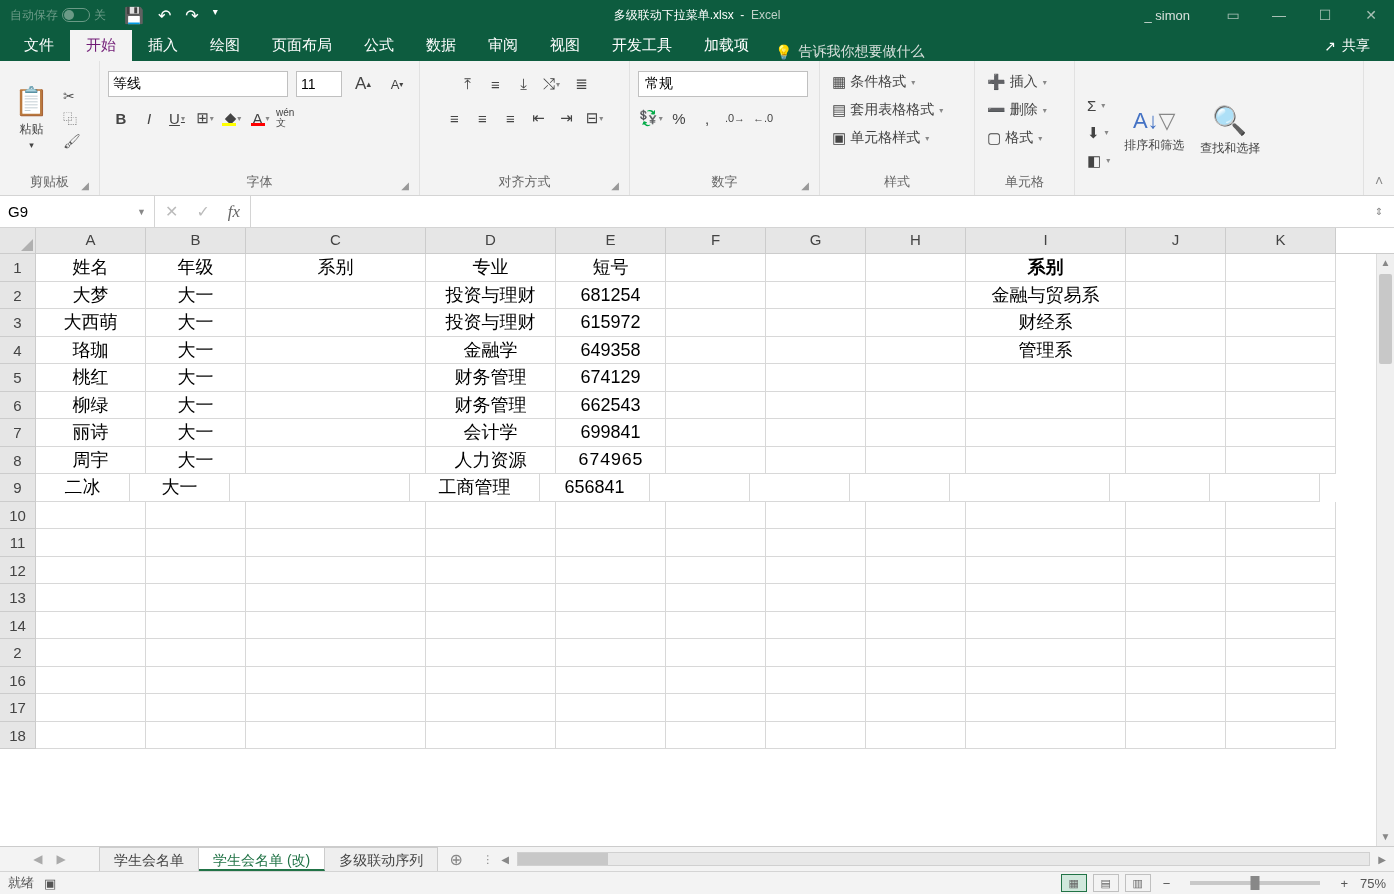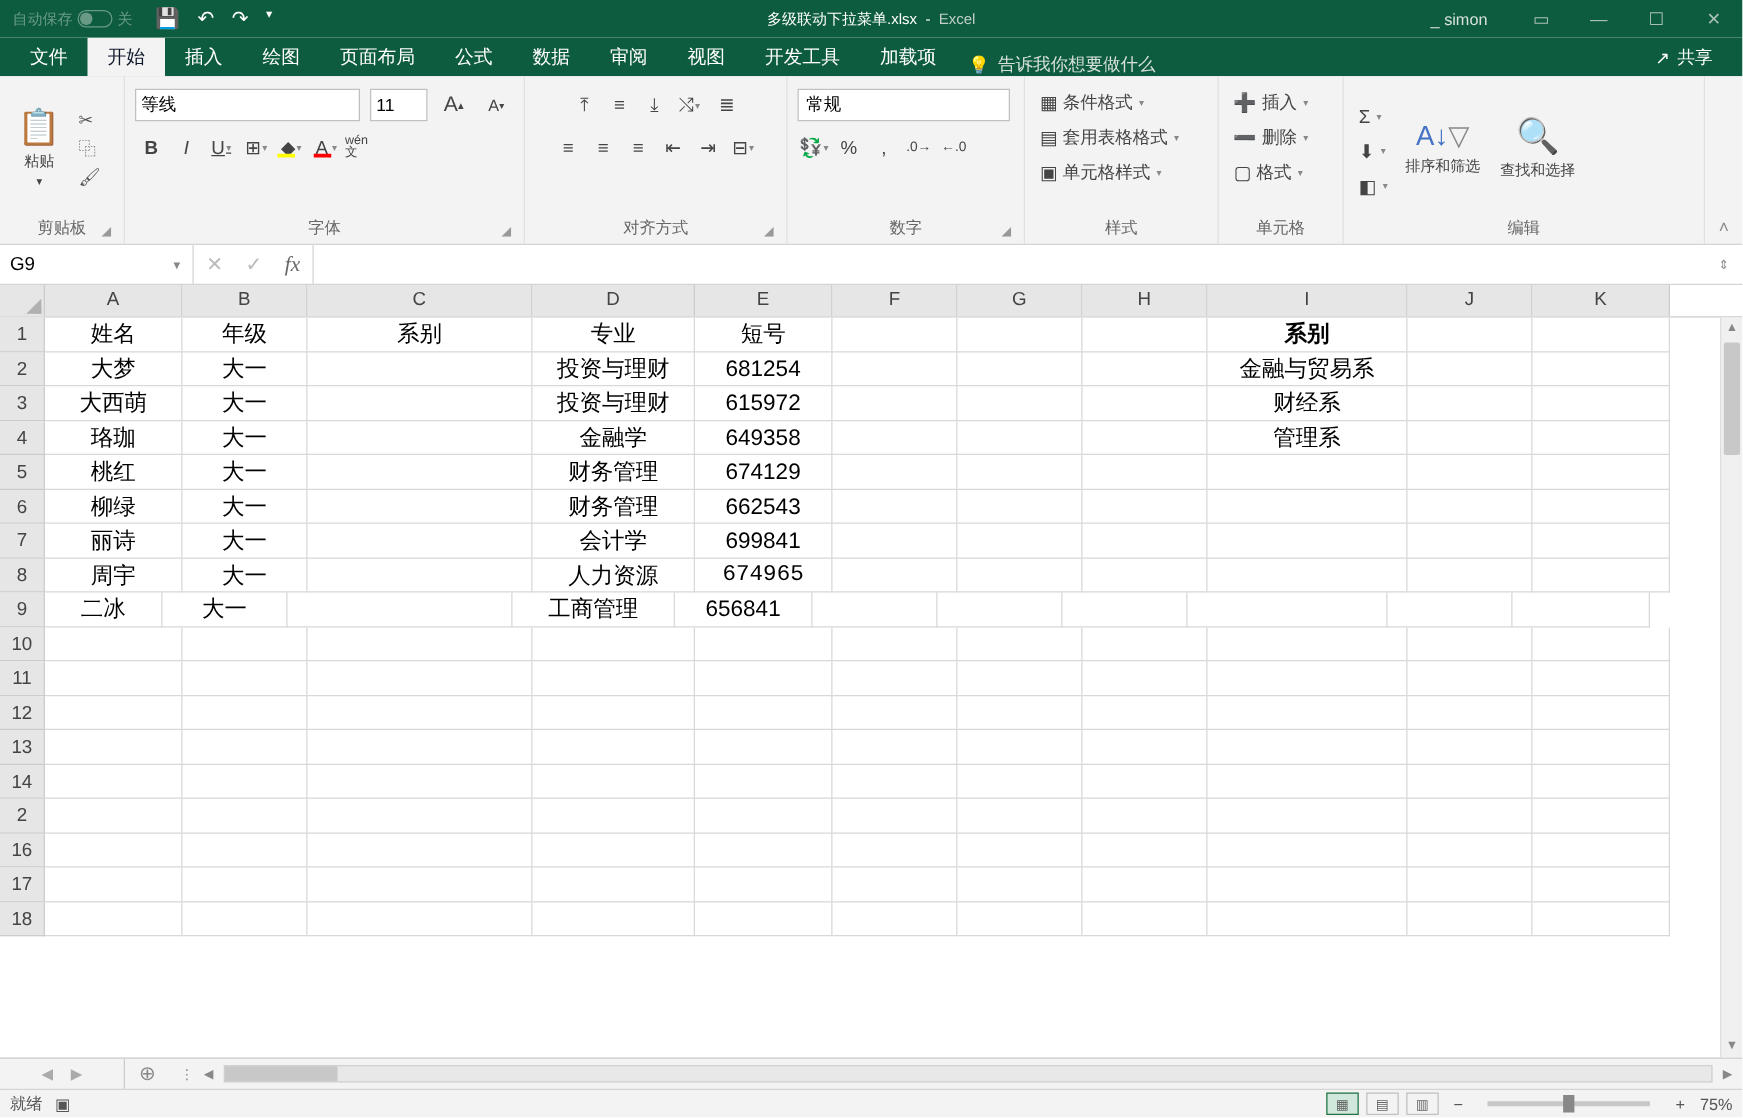--- a/index.html
+++ b/index.html
@@ -15,21 +15,21 @@
 .title-center { position: absolute; left: 50%; transform: translateX(-50%); color: #fff; }
 .title-center .fname { color: #fff; }
 .title-center .app { color: #c0d0c8; }
 .title-right { margin-left: auto; display: flex; align-items: center; gap: 0; }
 .title-user { color: #d8e0dc; padding: 0 20px; font-size: 13px; }
 .win-btn { width: 46px; height: 30px; display: flex; align-items: center; justify-content: center; color: #a8c0b5; font-size: 14px; }
 
 
 .ribbon-tabs { height: 31px; background: #0d5c3f; display: flex; align-items: flex-end; padding: 0 8px; }
 .ribbon-tab { padding: 6px 16px; color: #fff; font-size: 15px; cursor: pointer; }
-.ribbon-tab.active { background: #f3f3f3; color: #0f172a; }
+.ribbon-tab.active { background: #f3f3f3; color: #701a75; }
 .tell-me { margin-left: 10px; color: #d8e0dc; font-size: 14px; display: flex; align-items: center; gap: 6px; }
 .tell-me .bulb { font-size: 14px; }
 .ribbon-share { margin-left: auto; color: #fff; padding: 6px 16px; display: flex; align-items: center; gap: 6px; }
 
 
 .ribbon { height: 135px; background: #f3f3f3; border-bottom: 1px solid #d4d4d4; display: flex; }
 .ribbon-group { border-right: 1px solid #e1e1e1; padding: 4px 8px 0; display: flex; flex-direction: column; }
 .group-content { flex: 1; display: flex; align-items: center; gap: 4px; }
 .group-label { text-align: center; font-size: 13px; color: #666; padding: 2px 0 4px; position: relative; }
 .group-label .launcher { position: absolute; right: 2px; bottom: 4px; font-size: 10px; color: #999; }
@@ -286,21 +286,20 @@
       </div>
       <div class="big-btn">
         <span class="icon" style="font-size:22px;color:#4472c4">A↓<span style="color:#888">▽</span></span>
         <span class="label">排序和筛选</span>
       </div>
       <div class="big-btn">
         <span class="icon" style="color:#4472c4">🔍</span>
         <span class="label">查找和选择</span>
       </div>
     </div>
-    <div class="group-label">编辑</div>
   </div>
   <div class="collapse-ribbon">˄</div>
 </div>
 
 <div class="formula-bar">
   <div class="name-box">
       <span>G9</span>
       <span class="dd">▼</span>
     </div>
   <div class="fb-btns">
@@ -590,20 +589,25 @@
     <div class="thumb"></div>
     <div class="down" style="position:absolute;bottom:0;left:0;right:0">▼</div>
   </div>
 </div>
 
 <div class="sheet-bar">
   <div class="sheet-nav">
     <span>◀</span>
     <span>▶</span>
   </div>
+  <div class="sheet-tabs" id="sheet-tabs">
+      <div class="sheet-tab">学生会名单</div>
+      <div class="sheet-tab active">学生会名单 (改)</div>
+      <div class="sheet-tab">多级联动序列</div>
+    </div>
   <div class="new-sheet">⊕</div>
   <div class="hscroll">
     <span class="split">⋮</span>
     <span class="arr">◀</span>
     <div class="track">
         <div class="thumb"></div>
       </div>
     <span class="arr">▶</span>
   </div>
 </div>

